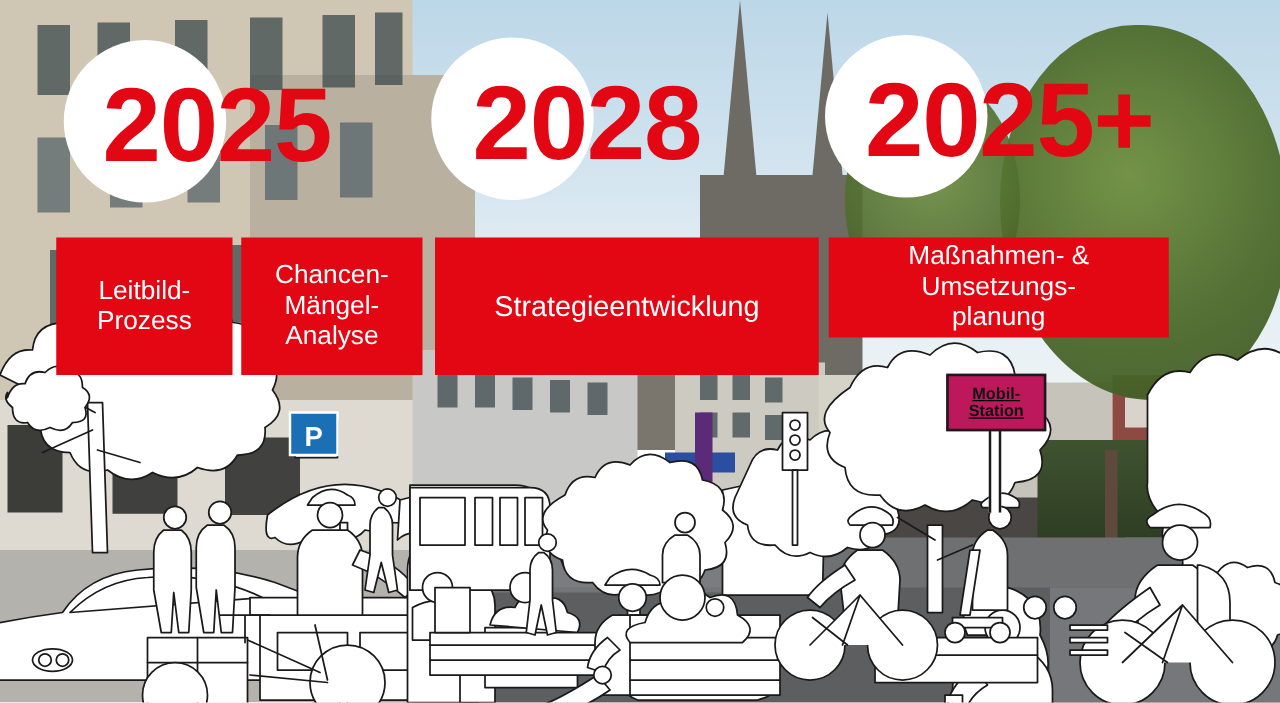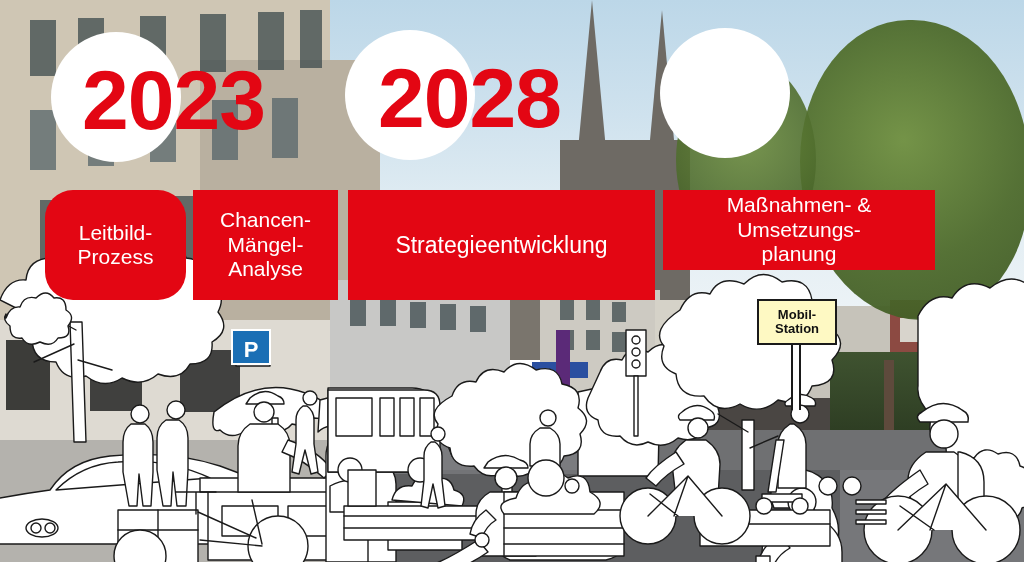--- a/index.html
+++ b/index.html
@@ -33,22 +33,22 @@
 
   
   .circle{position:absolute;border-radius:50%;background:#ffffff;}
   .year{position:absolute;color:#E30613;font-weight:700;letter-spacing:-1px;
         font-family:"Liberation Sans",sans-serif;line-height:1;white-space:nowrap;}
   .band{position:absolute;background:#E30613;display:flex;align-items:center;justify-content:center;}
   .band span{color:#ffffff;text-align:center;line-height:1.16;font-weight:400;
              font-family:"Liberation Sans",sans-serif;white-space:pre-line;}
 
   
-  .signbox{position:absolute;background:#fef9c3;border:2px solid #1a1a1a;
-           display:flex;align-items:center;justify-content:center;}
+  .signbox{position:absolute;background:#be185d;border:2px solid #1a1a1a;
+           display:flex;align-items:center;justify-content:center;text-decoration:underline;}
   .signbox span{color:#111;font-weight:700;font-size:13px;line-height:1.1;
                 text-align:center;white-space:pre-line;font-family:"Liberation Sans",sans-serif;}
   .signpost{position:absolute;background:#ffffff;border-left:2px solid #1a1a1a;border-right:2px solid #1a1a1a;}
 </style>
 </head>
 <body>
 
 <div id="stage">
 
   <div class="scene">
@@ -348,24 +348,25 @@
   <div class="signpost" style="left:791px;top:340px;width:6px;height:70px;"></div>
   <div class="signbox" style="left:757px;top:299px;width:76px;height:42px;">
     <span>Mobil-
 Station</span>
   </div>
 
   <div class="circle" style="left:51px;top:32px;width:130px;height:130px;"></div>
   <div class="circle" style="left:345px;top:30px;width:130px;height:130px;"></div>
   <div class="circle" style="left:660px;top:28px;width:130px;height:130px;"></div>
 
-  <div class="year" style="left:82px;top:58px;font-size:84px;">2023</div>
+  <div class="year" style="left:82px;top:58px;font-size:84px;">2025</div>
   <div class="year" style="left:378px;top:56px;font-size:84px;">2028</div>
-
-  <div class="band" style="left:45px;top:190px;width:141px;height:110px;border-radius:28px;">
+  <div class="year" style="left:692px;top:54px;font-size:84px;">2025+</div>
+
+  <div class="band" style="left:45px;top:190px;width:141px;height:110px;">
     <span style="font-size:21px;">Leitbild-
 Prozess</span>
   </div>
 
   <div class="band" style="left:348px;top:190px;width:307px;height:110px;">
     <span style="font-size:23px;">Strategieentwicklung</span>
   </div>
 
   <div class="band" style="left:193px;top:190px;width:145px;height:110px;">
     <span style="font-size:21px;">Chancen-

